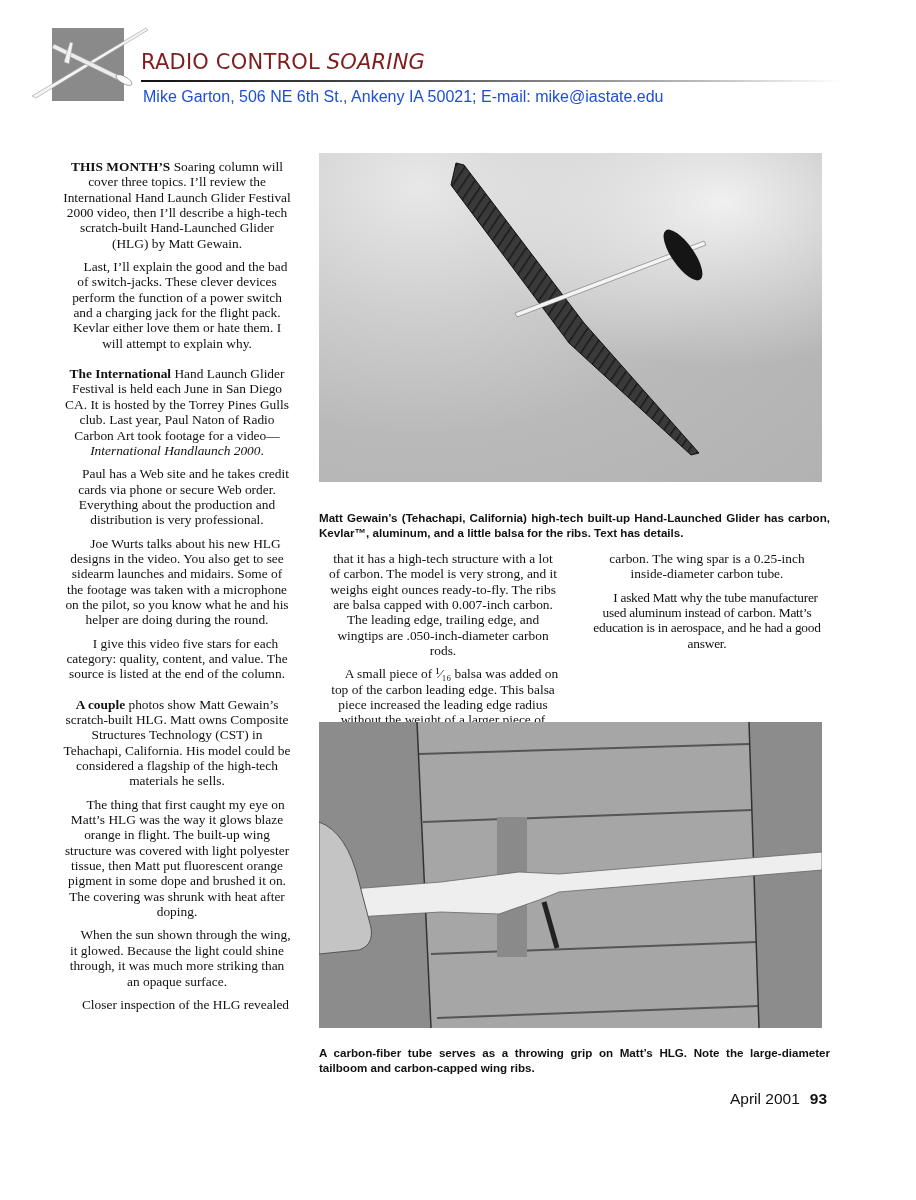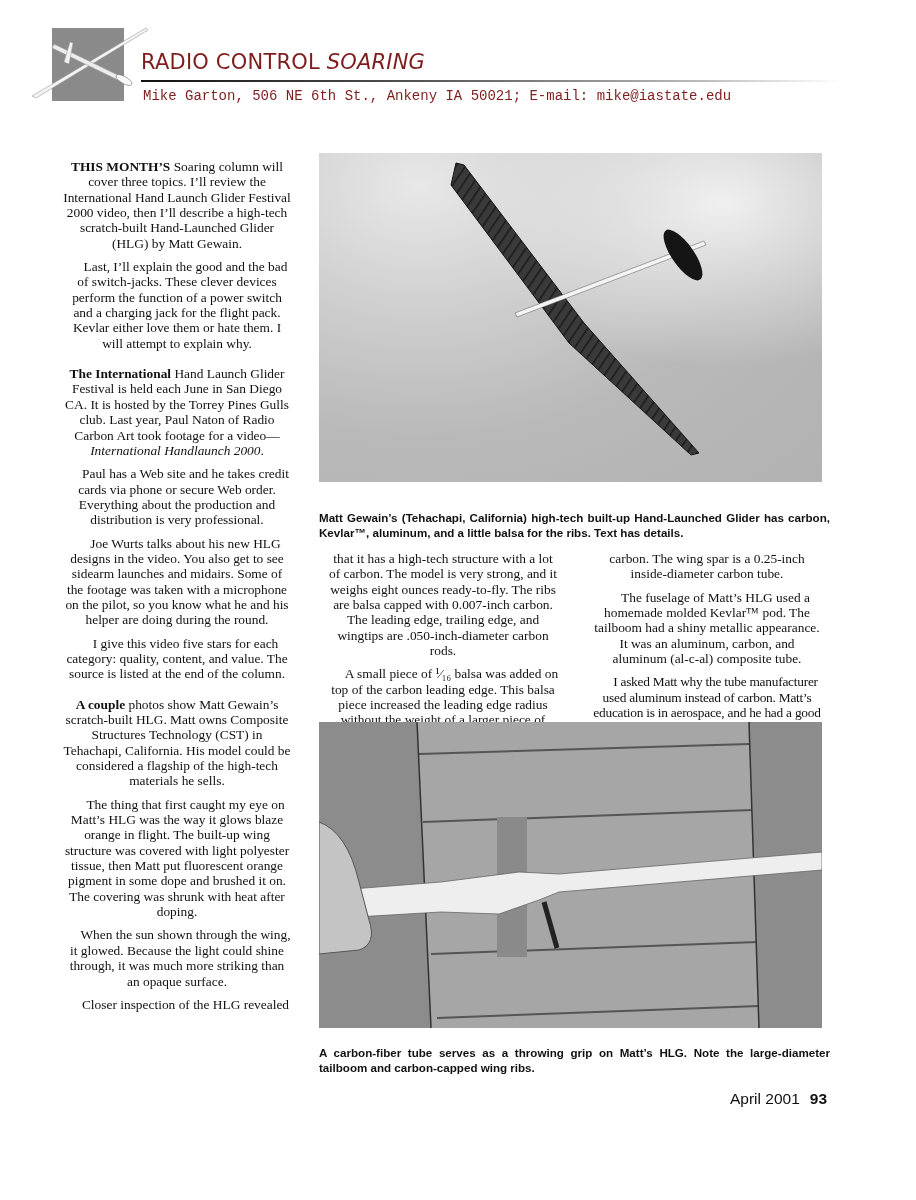--- a/index.html
+++ b/index.html
@@ -6,21 +6,21 @@
   body { width: 916px; height: 1200px; position: relative; overflow: hidden; color: #111; }
   .abs { position: absolute; }
 
   
   .logo-box { left: 52px; top: 28px; width: 73px; width: 72px; height: 73px; background: #8a8a8a; }
   .logo-svg { left: 24px; top: 22px; width: 135px; height: 80px; }
   .header-title { left: 141px; top: 50px; font-family: "DejaVu Sans", sans-serif; font-size: 21px; letter-spacing: 0.2px; color: #7f1d1d; white-space: nowrap; }
   .header-title .ital { font-style: italic; }
   .header-rule { left: 141px; top: 80px; width: 700px; height: 2px;
     background: linear-gradient(to right, #111 0%, #555 40%, #bbb 80%, rgba(255,255,255,0) 100%); }
-  .header-contact { left: 143px; top: 88px; font-family: Liberation Mono, monospace; font-size: 14px; color: #7f1d1d; white-space: nowrap; }
+  .header-contact { left: 143px; top: 88px; font-family: Liberation Sans, sans-serif; font-size: 16px; color: #1d4ed8; white-space: nowrap; }
 
   
   .col { font-family: "Liberation Serif", serif; font-size: 13.4px; line-height: 15.35px; color: #111; }
   .col p { margin: 8px; text-align: center; }
   .col p.ind { text-indent: 17px; }
   .col p.gap { margin-top: 15px; }
   .col b { font-weight: bold; }
   .col1 { left: 54px; top: 151px; width: 246px; }
   .col2 { left: 319px; top: 543px; width: 248px; }
   .col3 { left: 583px; top: 543px; width: 248px; }
@@ -93,21 +93,20 @@
 </div>
 <div class="abs caption caption1">Matt Gewain’s (Tehachapi, California) high-tech built-up Hand-Launched Glider has carbon, Kevlar™, aluminum, and a little balsa for the ribs. Text has details.</div>
 
 <div class="abs col col2">
   <p>that it has a high-tech structure with a lot of carbon. The model is very strong, and it weighs eight ounces ready-to-fly. The ribs are balsa capped with 0.007-inch carbon. The leading edge, trailing edge, and wingtips are .050-inch-diameter carbon rods.</p>
   <p class="ind"><span>A small piece of </span><span>¹⁄₁₆</span><span> balsa was added on top of the carbon leading edge. This balsa piece increased the leading edge radius without the weight of a larger piece of</span></p>
 </div>
 
 <div class="abs col col3">
   <p>carbon. The wing spar is a 0.25-inch inside-diameter carbon tube.</p>
-  <p class="ind">The fuselage of Matt’s HLG used a homemade molded Kevlar™ pod. The tailboom had a shiny metallic appearance. It was an aluminum, carbon, and aluminum (al-c-al) composite tube.</p>
   <p class="ind tight">I asked Matt why the tube manufacturer used aluminum instead of carbon. Matt’s education is in aerospace, and he had a good answer.</p>
 </div>
 
 <div class="abs photo photo2">
   <svg width="503" height="306" viewBox="0 0 503 306">
 
     <path d="M98 0 L430 0 L440 306 L112 306 Z" fill="#a6a6a6"></path>
 
     <g stroke="#555" stroke-width="2">
       <line x1="100" y1="32" x2="430" y2="22"></line>

